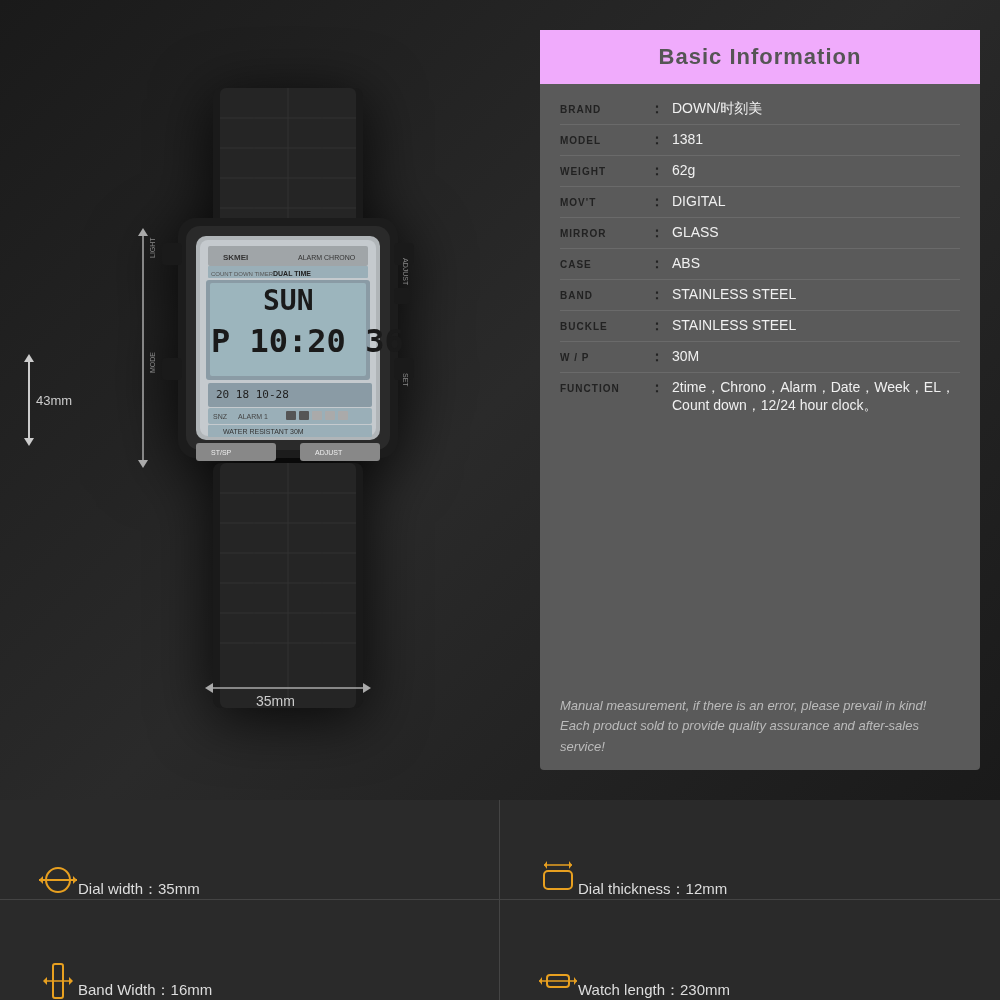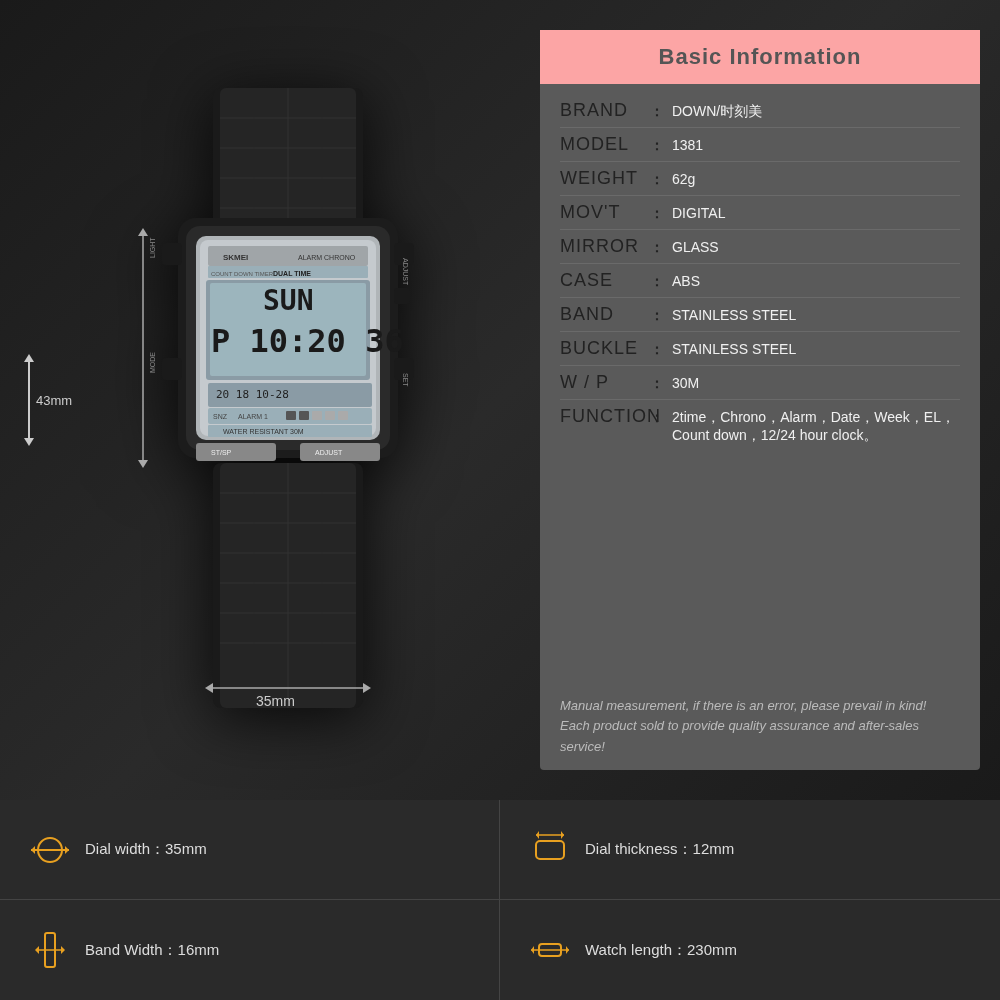--- a/index.html
+++ b/index.html
@@ -33,21 +33,21 @@
       flex: 1;
       background: #5a5a5a;
       margin: 30px 20px 30px 0;
       border-radius: 4px;
       padding: 0;
       display: flex;
       flex-direction: column;
     }
 
     .info-title {
-      background: #fca5a5;
+      background: #f0abfc;
       text-align: center;
       padding: 14px 20px;
       font-size: 22px;
       font-weight: bold;
       color: #555;
       letter-spacing: 1px;
     }
 
     .info-rows {
       padding: 10px 20px 10px 20px;
@@ -60,24 +60,24 @@
       padding: 6px 0;
       border-bottom: 1px solid #6a6a6a;
       font-size: 14px;
     }
 
     .info-row:last-child {
       border-bottom: none;
     }
 
     .info-label {
-      font-weight: normal;
+      font-weight: bold;
       color: #222;
       min-width: 90px;
-      font-size: 18px;
+      font-size: 10px;
       letter-spacing: 1px;
     }
 
     .info-sep {
       color: #222;
       font-weight: bold;
       margin-right: 8px;
     }
 
     .info-value {
@@ -106,25 +106,24 @@
       width: 100%;
       height: 200px;
       background: #2a2a2a;
       display: grid;
       grid-template-columns: 1fr 1fr;
       grid-template-rows: 1fr 1fr;
     }
 
     .spec-cell {
       display: flex;
-      align-items: center;
-      padding: 0 30px;
+      align-items: flex-end;
+      padding: 0 38px;
       border-right: 1px solid #444;
       border-bottom: 1px solid #444;
-      gap: 15px;
     }
 
     .spec-cell:nth-child(2) { border-right: none; }
     .spec-cell:nth-child(4) { border-right: none; border-bottom: none; }
     .spec-cell:nth-child(3) { border-bottom: none; }
 
     .spec-icon {
       color: #e8a020;
       font-size: 28px;
       min-width: 40px;

